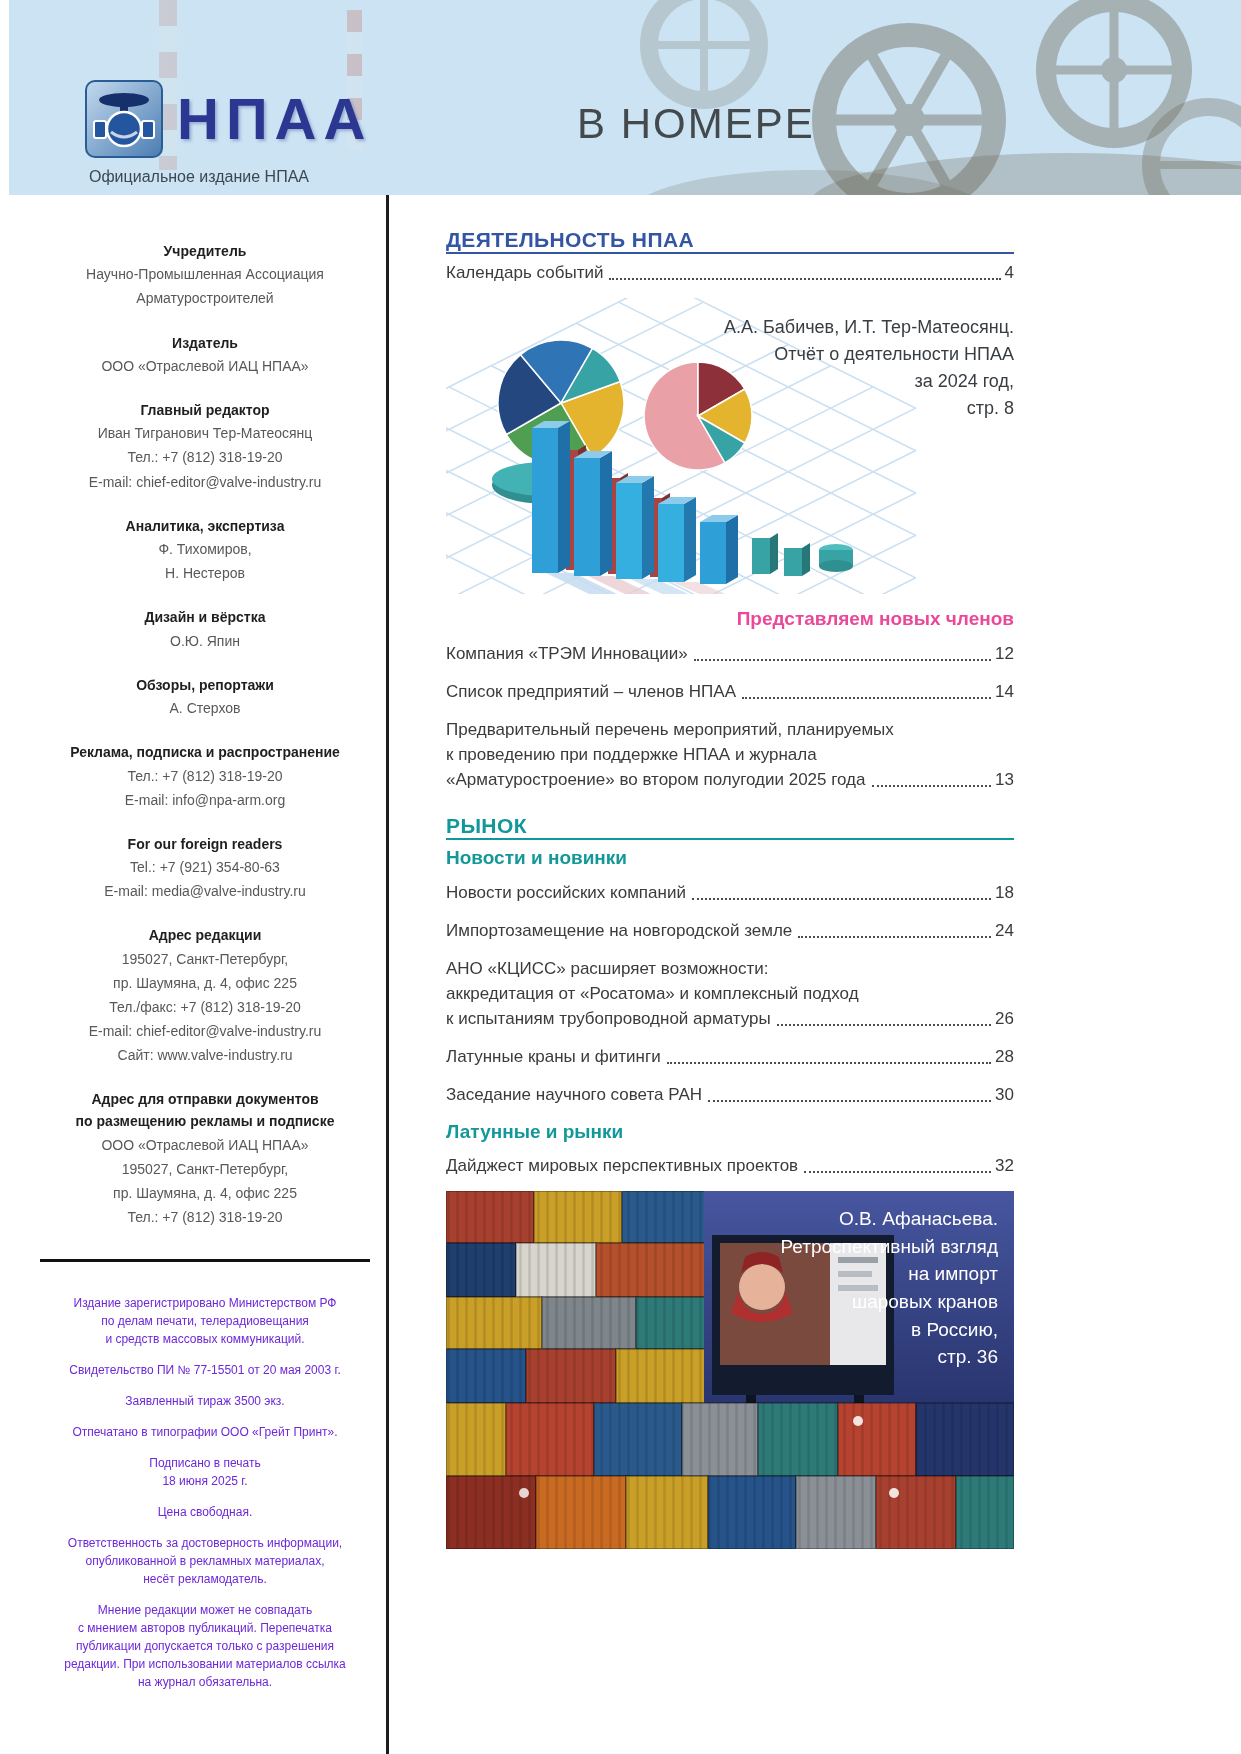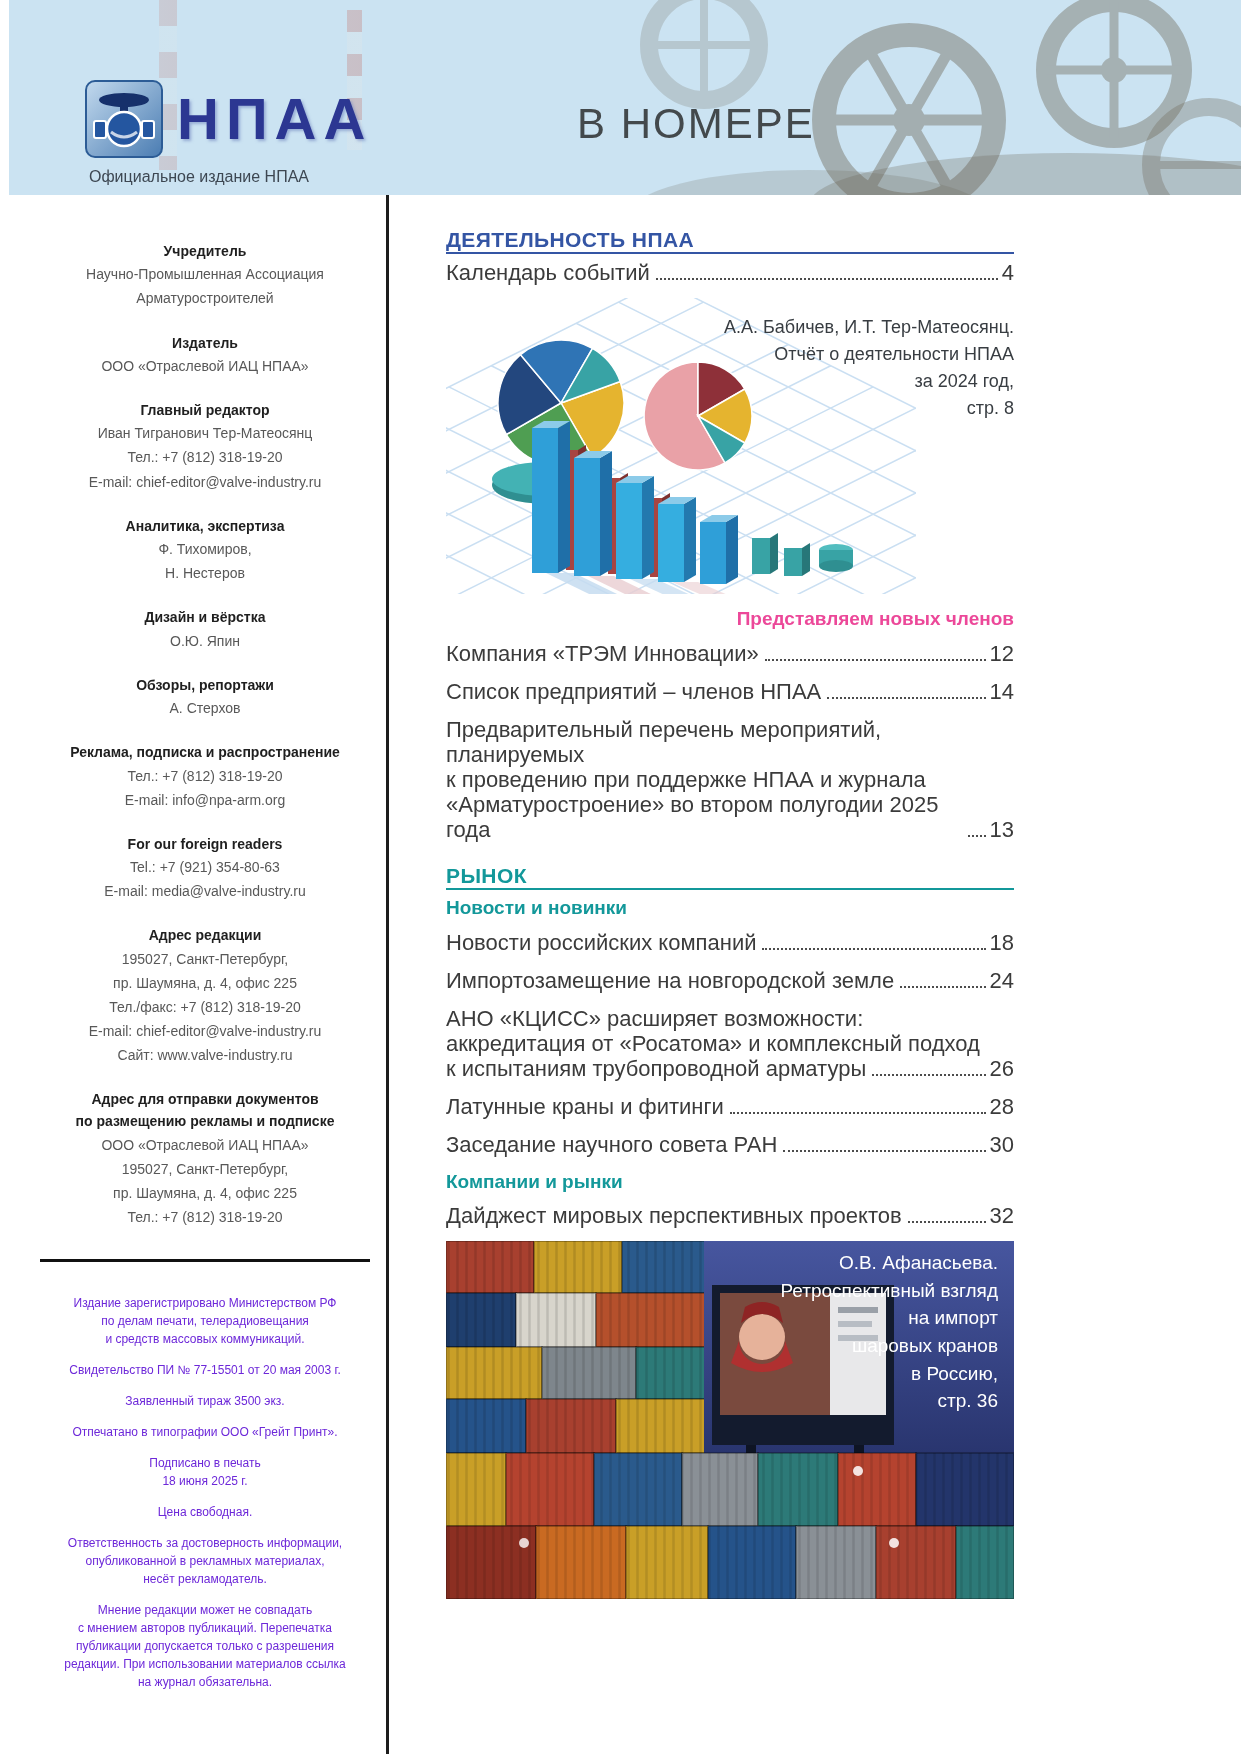--- a/index.html
+++ b/index.html
@@ -30,38 +30,38 @@
   .imprint p { font-size:12px; line-height:1.5; color:#6d28d9; margin-bottom:13px; white-space:pre-line; }
 
   
   .main { position:absolute; left:446px; top:228px; width:568px; }
   .sec-head { font-size:21px; font-weight:700; letter-spacing:.4px; padding-bottom:0; line-height:1.15; }
   .sec-head.blue { color:#3455a4; border-bottom:2.5px solid #3455a4; }
   .sec-head.teal { color:#13989a; border-bottom:2.5px solid #13989a; margin-top:22px; }
   .sub-head { font-size:19px; font-weight:700; line-height:1.3; margin:13px 0 9px; }
   .sub-head.blue { color:#ec4899;text-align:right; }
   .sub-head.teal { color:#13989a; margin-top:6px; }
-  .entry { color:#3b3b3b; font-size:22px; line-height:25px; margin-bottom:13px; }
+  .entry { color:#3b3b3b; font-size:17px; line-height:25px; margin-bottom:13px; }
   .entry .preline { white-space:pre-line; }
   .entry-line { display:flex; align-items:flex-end; }
   .etitle { flex:0 1 auto; }
   .leader { flex:1 1 auto; min-width:18px; border-bottom:2.2px dotted #4c4c4c; margin:0 4px 5px 6px; }
   .pagenum { flex:0 0 auto; }
   .first-entry { margin-top:6px; }
 
   
   .chart-fig { position:relative; width:568px; height:296px; margin:4px 0 0; }
   .chart-fig svg { position:absolute; left:0; top:0; }
   .chart-cap { position:absolute; right:0; top:16px; text-align:right; font-size:18px;
                line-height:1.5; color:#383d42; }
 
   
   .photo-fig { position:relative; width:568px; height:358px; margin-top:5px; }
   .photo-fig svg { position:absolute; left:0; top:0; }
-  .photo-cap { position:absolute; right:16px; top:8px; text-align:right; font-size:19px;
+  .photo-cap { position:absolute; right:16px; top:14px; text-align:right; font-size:19px;
                line-height:1.45; color:#ffffff; }
 </style>
 </head>
 <body>
 
 <div class="page">
 
   <header class="header">
     <svg class="header-art" width="1241" height="195" viewBox="0 0 1241 195">
       <defs>
@@ -385,21 +385,21 @@
     </div>
 
     <div class="entry">
       <div class="entry-line">
         <span class="etitle">Заседание научного совета РАН</span>
         <span class="leader"></span>
         <span class="pagenum">30</span>
       </div>
     </div>
 
-    <h3 class="sub-head teal">Компании и рынки</h3>
+    <h3 class="sub-head teal">Латунные и рынки</h3>
 
     <div class="entry">
       <div class="entry-line">
         <span class="etitle">Дайджест мировых перспективных проектов</span>
         <span class="leader"></span>
         <span class="pagenum">32</span>
       </div>
     </div>
 
     <figure class="photo-fig">

